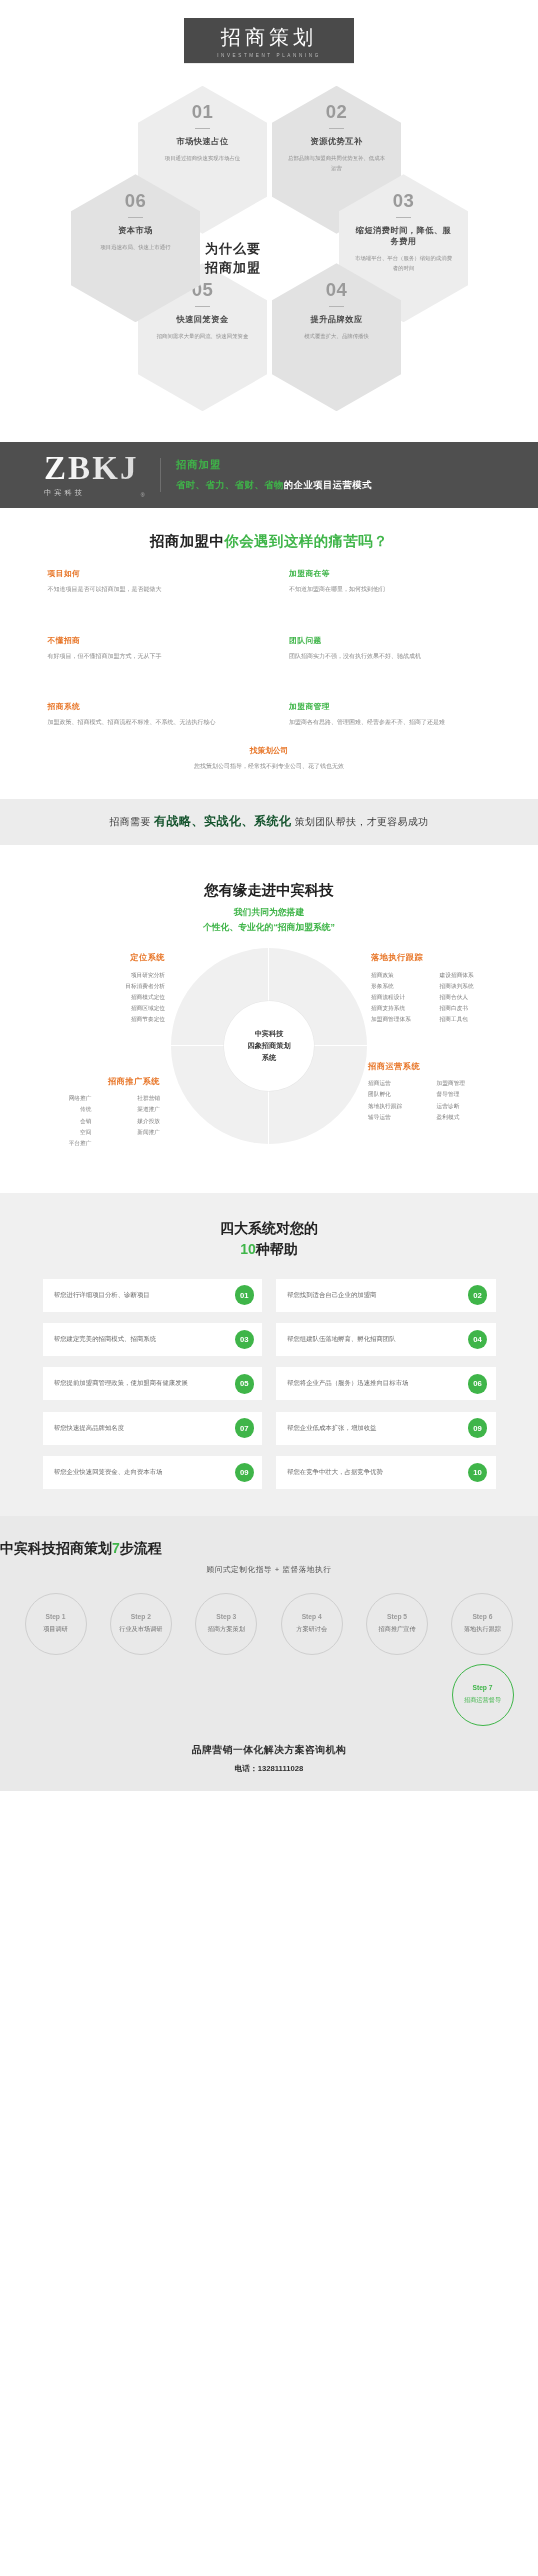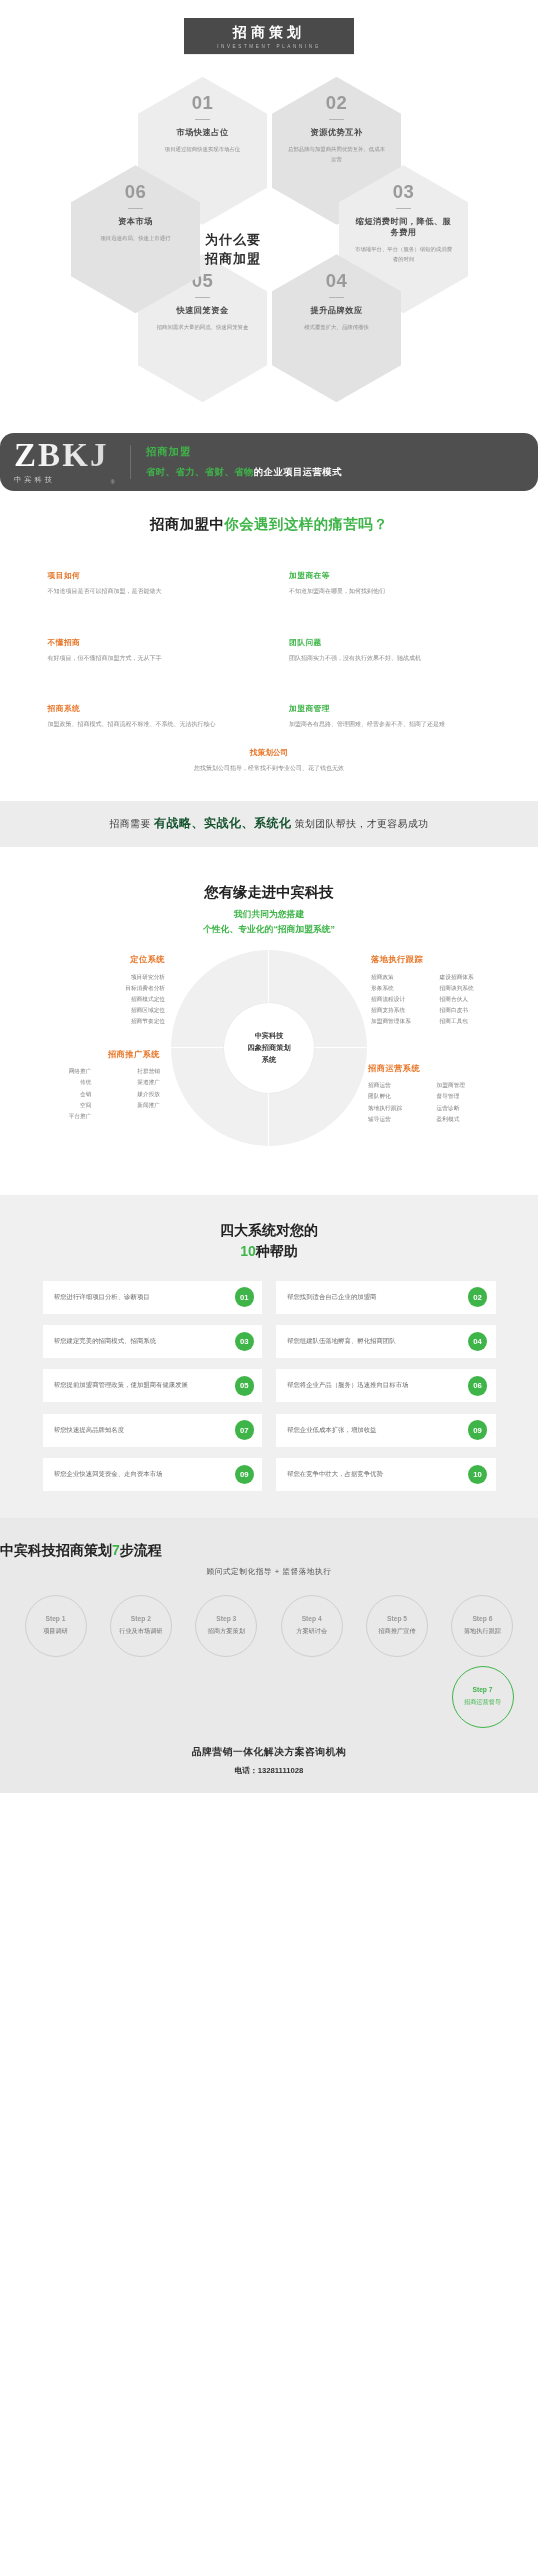--- a/index.html
+++ b/index.html
@@ -13,21 +13,21 @@
   .page { width: 538px; overflow: hidden; }
 
   
   .sec1 { background: #ffffff; padding: 17.5px 0 20.6px; }
   .title-plate {
     width: 170px; margin: 0 auto; background: #4a4a4a;
     padding: 6.2px 0 5.2px; text-align: center;
     box-shadow: 0 1px 0 rgba(0,0,0,.08);
   }
   .title-plate .t1 {
-    color: #fff; font-size: 14px; letter-spacing: 4.1px; font-weight: bold;
+    color: #fff; font-size: 20px; letter-spacing: 4.1px; font-weight: normal;
   }
   .title-plate .t2 {
     color: #bdbdbd; font-size: 4.6px; letter-spacing: 2.6px; margin-top: 2.1px;
   }
 
   .hex-wrap { position: relative; width: 538px; height: 345px; margin-top: 13.4px; }
   .hex {
     position: absolute; width: 129px; height: 148px;
     background: #e8e8e8;
     clip-path: polygon(50% 0%, 100% 25%, 100% 75%, 50% 100%, 0% 75%, 0% 25%);
@@ -49,41 +49,41 @@
   .hex .h-desc {
     font-size: 5.4px; color: #8e8e8e; line-height: 1.85; margin-top: 6.2px;
   }
   .hex-center {
     position: absolute; left: 205px; top: 108px; width: 129px; height: 148px;
     display: flex; flex-direction: column; align-items: flex-start; justify-content: center;
   }
   .hex-center .c1 { font-size: 13px; color: #2f2f2f; font-weight: bold; letter-spacing: 1px; line-height: 1.5; }
 
   
-  .sec2 { background: #4f4f4f; height: 58px; display: flex; align-items: center; padding: 0 14px; border-radius: 14px; }
+  .sec2 { background: #4f4f4f; height: 66px; display: flex; align-items: center; padding: 0 44px; }
   .logo-z {
     font-size: 33px; font-weight: bold; letter-spacing: 2.1px; line-height: 1;
     background: linear-gradient(90deg,#ffffff 0%, #d8d8d8 100%);
     -webkit-background-clip: text; background-clip: text; color: transparent;
     font-family: "Liberation Serif", serif;
   }
   .logo-block { display: flex; align-items: flex-end; }
   .logo-sub { color: #d3d3d3; font-size: 7.2px; letter-spacing: 3.1px; margin-top: 3.1px; }
   .logo-reg { color: #bdbdbd; font-size: 5.2px; margin-left: 2.1px; }
   .logo-div { width: 0.5px; height: 34px; background: #6e6e6e; margin: 0 15.5px; }
   .logo-right .lr1 { color: #3fb549; font-size: 10.3px; font-weight: bold; letter-spacing: 1px; }
   .logo-right .lr2 { margin-top: 6.2px; font-size: 9.3px; font-weight: bold; letter-spacing: 0.5px; color: #fff; }
   .logo-right .lr2 .g { color: #3fb549; }
 
   
   .sec3 { background: #fff; padding: 24px 0 26px; }
   .h2 { text-align: center; font-size: 14.4px; font-weight: bold; color: #222; letter-spacing: 0.5px; }
   .h2 .g { color: #3fb549; }
   .pain-grid {
-    width: 443px; margin: 37px auto 0;
+    width: 443px; margin: 18px auto 0;
     display: grid; grid-template-columns: 1fr 1fr; column-gap: 36px; row-gap: 15.5px; gap: 40px;
   }
   .pain-item .pt { font-size: 7.7px; font-weight: bold; color: #e8772a; letter-spacing: 0.5px; }
   .pain-item.green .pt { color: #3fb549; }
   .pain-item .pd { font-size: 6px; color: #8a8a8a; line-height: 1.9; margin-top: 5.2px; }
   .pain-full { width: 443px; margin: 17.5px auto 0; text-align: center; }
   .pain-full .pt { font-size: 7.7px; font-weight: bold; color: #e8772a; }
   .pain-full .pd { font-size: 6px; color: #8a8a8a; line-height: 1.9; margin-top: 5.2px; }
 
   
@@ -313,21 +313,21 @@
           <li>招商支持系统</li>
           <li>加盟商管理体系</li>
           <li>建设招商体系</li>
           <li>招商谈判系统</li>
           <li>招商合伙人</li>
           <li>招商白皮书</li>
           <li>招商工具包</li>
         </ul>
       </div>
 
-      <div class="quad left two" style="left:31px; top:104px;">
+      <div class="quad left two" style="left:31px; top:133px;">
         <div class="qt">招商推广系统</div>
         <ul>
           <li>网络推广</li>
           <li>传统</li>
           <li>会销</li>
           <li>空间</li>
           <li>平台推广</li>
           <li>社群营销</li>
           <li>渠道推广</li>
           <li>媒介投放</li>

